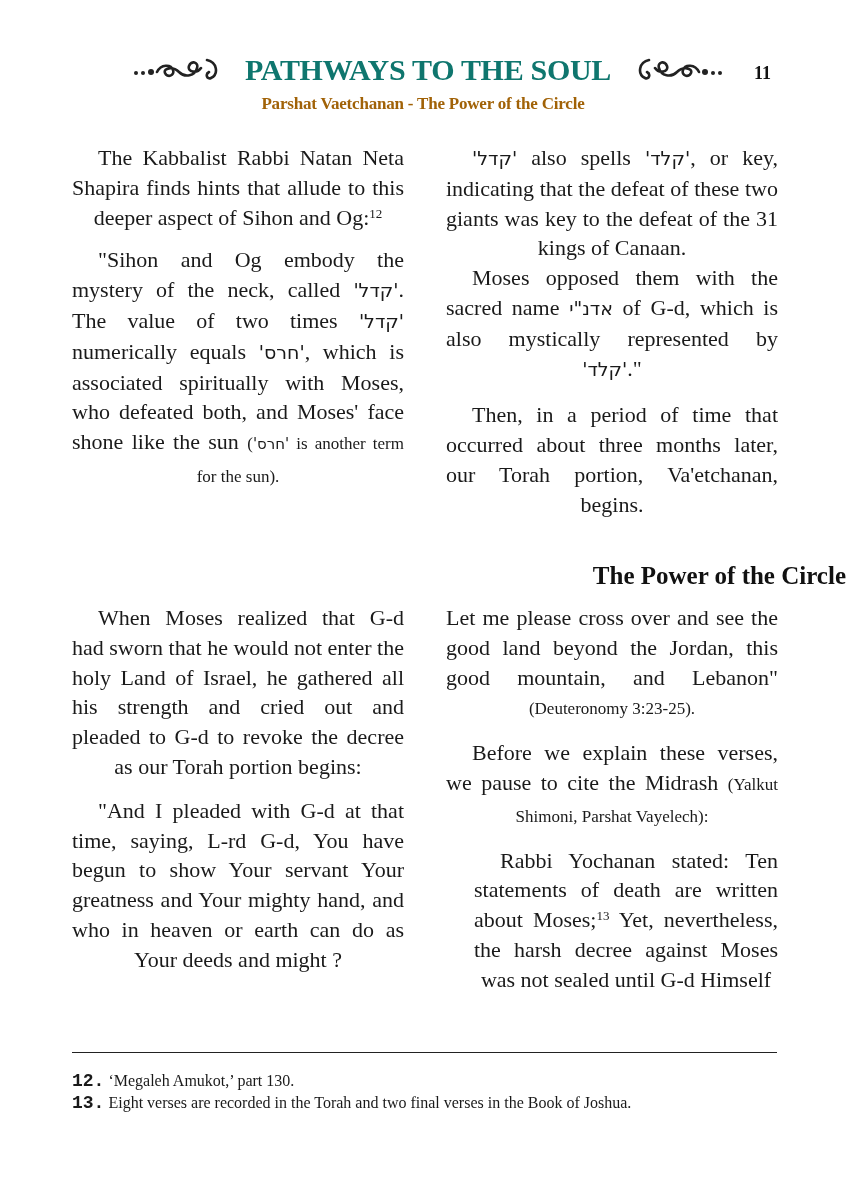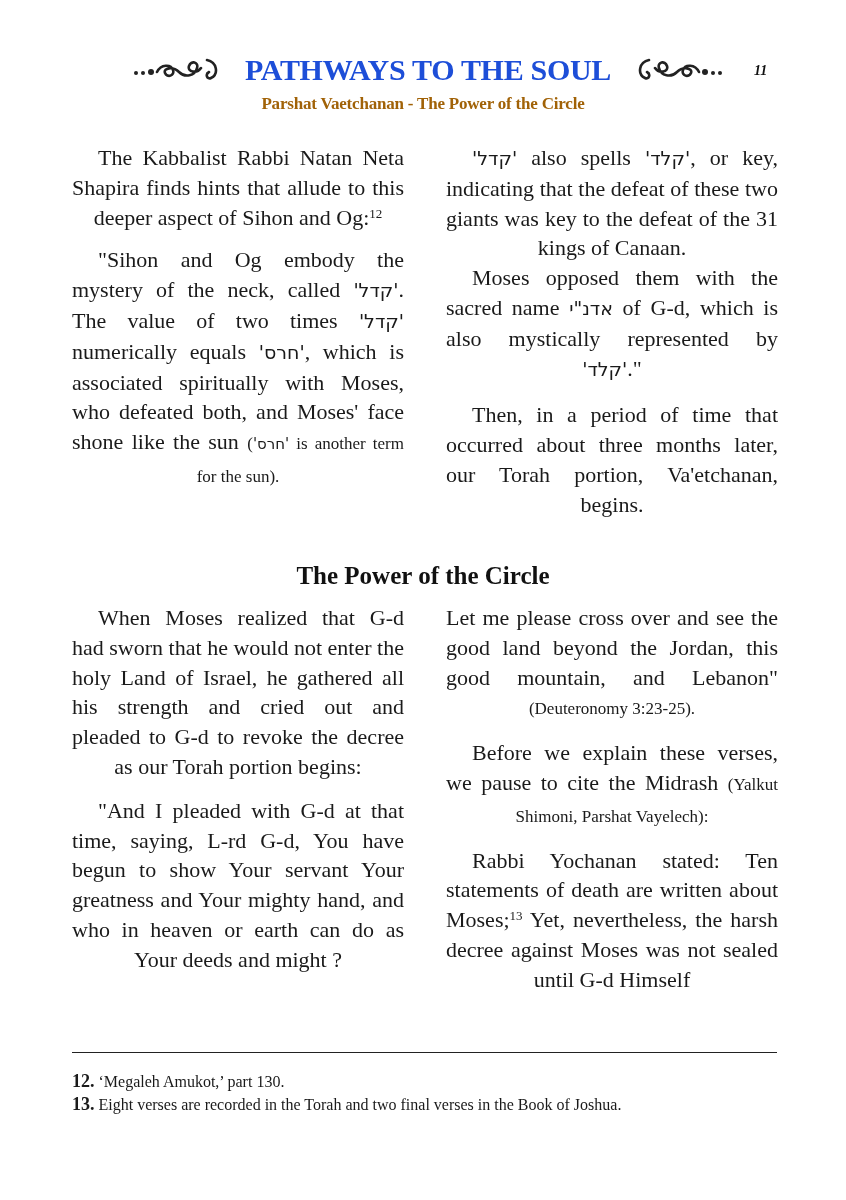--- a/index.html
+++ b/index.html
@@ -1,44 +1,44 @@
 <!DOCTYPE html>
 <html><head>
 <meta charset="utf-8">
 <style>
   html, body { margin: 0; padding: 0; background: #ffffff; }
   body { width: 846px; height: 1200px; position: relative; overflow: hidden; color: #1a1a1a; font-family: "Liberation Serif", serif; }
 
   .header { position: absolute; top: 50px; left: 0; width: 846px; height: 40px; }
   .header-title-wrap { position: absolute; left: 133px; top: 0; width: 590px; height: 40px; display: flex; align-items: center; justify-content: center; }
-  .header-title { font-family: "Liberation Serif", serif; font-weight: bold; font-size: 30px; letter-spacing: -0.3px; color: #1d4ed8; white-space: nowrap; margin: 0 20px; }
+  .header-title { font-family: "Liberation Serif", serif; font-weight: bold; font-size: 30px; letter-spacing: -0.3px; color: #0f766e; white-space: nowrap; margin: 0 20px; }
   .ornament { display: inline-block; }
-  .page-number { position: absolute; left: 754px; top: 13px; font-weight: bold; font-size: 14px; color: #111; font-style: italic; }
+  .page-number { position: absolute; left: 754px; top: 13px; font-weight: bold; font-size: 18px; color: #111; }
   .subtitle { position: absolute; top: 94px; left: 0; width: 846px; text-align: center; font-weight: bold; font-size: 17px; color: #a16207; letter-spacing: -0.2px; }
 
   .col { position: absolute; width: 332px; font-size: 22px; line-height: 29.8px; text-align: justify; }
   .col.left { left: 72px; }
   .col.right { left: 446px; }
   .para { margin: 0; text-indent: 26px; text-align-last: center; }
   .para.noindent { text-indent: 0; }
   .para + .para { margin-top: 13px; }
   .heb { font-family: "DejaVu Sans", sans-serif; font-size: 19px; }
   .small { font-size: 17px; }
   .sup { font-size: 13px; vertical-align: 7px; line-height: 0; }
 
-  .section-heading { position: absolute; top: 562px; left: 0; width: 846px; text-align: center; font-weight: bold; font-size: 25px; color: #111; }
+  .section-heading { position: absolute; top: 562px; left: 0; width: 846px; text-align: right; font-weight: bold; font-size: 25px; color: #111; }
 
   .footer-rule-wrap { position: absolute; top: 1040px; left: 72px; width: 705px; height: 26px; }
   .footer-rule { position: absolute; top: 12px; left: 0; width: 705px; height: 1px; background: #222; }
   .footer-brand { position: absolute; left: 50%; top: 0; transform: translateX(-50%); background: #fff; padding: 0 4px; display: flex; align-items: center; white-space: nowrap; }
   .footer-brand-text { font-family: "Liberation Serif", serif; font-style: italic; font-weight: bold; font-size: 21px; color: #222; margin: 0 4px; letter-spacing: 0.3px; }
 
   .footnotes { position: absolute; top: 1070px; left: 72px; width: 720px; font-size: 16px; line-height: 22px; }
   .footnote { margin: 0; white-space: nowrap; }
-  .fn-num { font-weight: bold; font-size: 18px; }
+  .fn-num { font-weight: bold; font-size: 18px; font-family: Liberation Mono, monospace; }
 </style>
 </head>
 <body>
 
 <div class="header">
   <div class="header-title-wrap">
     <span class="ornament">
       <svg width="92" height="24" viewBox="0 0 92 24">
         <circle cx="3" cy="17" r="2" fill="#222"></circle>
         <circle cx="10" cy="17" r="2" fill="#222"></circle>
@@ -74,21 +74,21 @@
 <div class="section-heading">The Power of the Circle</div>
 
 <div class="col left" style="top:603px;">
   <p class="para">When Moses realized that G-d had sworn that he would not enter the holy Land of Israel, he gathered all his strength and cried out and pleaded to G-d to revoke the decree as our Torah portion begins:</p>
   <p class="para" style="margin-top:14px;">"And I pleaded with G-d at that time, saying, L-rd G-d, You have begun to show Your servant Your greatness and Your mighty hand, and who in heaven or earth can do as Your deeds and might ?</p>
 </div>
 
 <div class="col right" style="top:603px;">
   <p class="para noindent"><span>Let me please cross over and see the good land beyond the Jordan, this good mountain, and Lebanon" </span><span class="small">(Deuteronomy 3:23-25).</span></p>
   <p class="para" style="margin-top:14px;"><span>Before we explain these verses, we pause to cite the Midrash </span><span class="small">(Yalkut Shimoni, Parshat Vayelech):</span></p>
-  <p class="para" style="margin-top:14px;"><span>Rabbi Yochanan stated: Ten statements of death are written about Moses;</span><span class="sup">13</span><span> Yet, nevertheless, the harsh decree against Moses was not sealed until G-d Himself</span></p>
+  <p class="para" style="margin-top:14px;margin-left:28px;"><span>Rabbi Yochanan stated: Ten statements of death are written about Moses;</span><span class="sup">13</span><span> Yet, nevertheless, the harsh decree against Moses was not sealed until G-d Himself</span></p>
 </div>
 
 <div class="footer-rule-wrap">
   <div class="footer-rule"></div>
 </div>
 
 <div class="footnotes">
   <p class="footnote"><span class="fn-num">12.</span> <span>‘Megaleh Amukot,’ part 130.</span></p>
   <p class="footnote"><span class="fn-num">13.</span> <span>Eight verses are recorded in the Torah and two final verses in the Book of Joshua.</span></p>
 </div>

